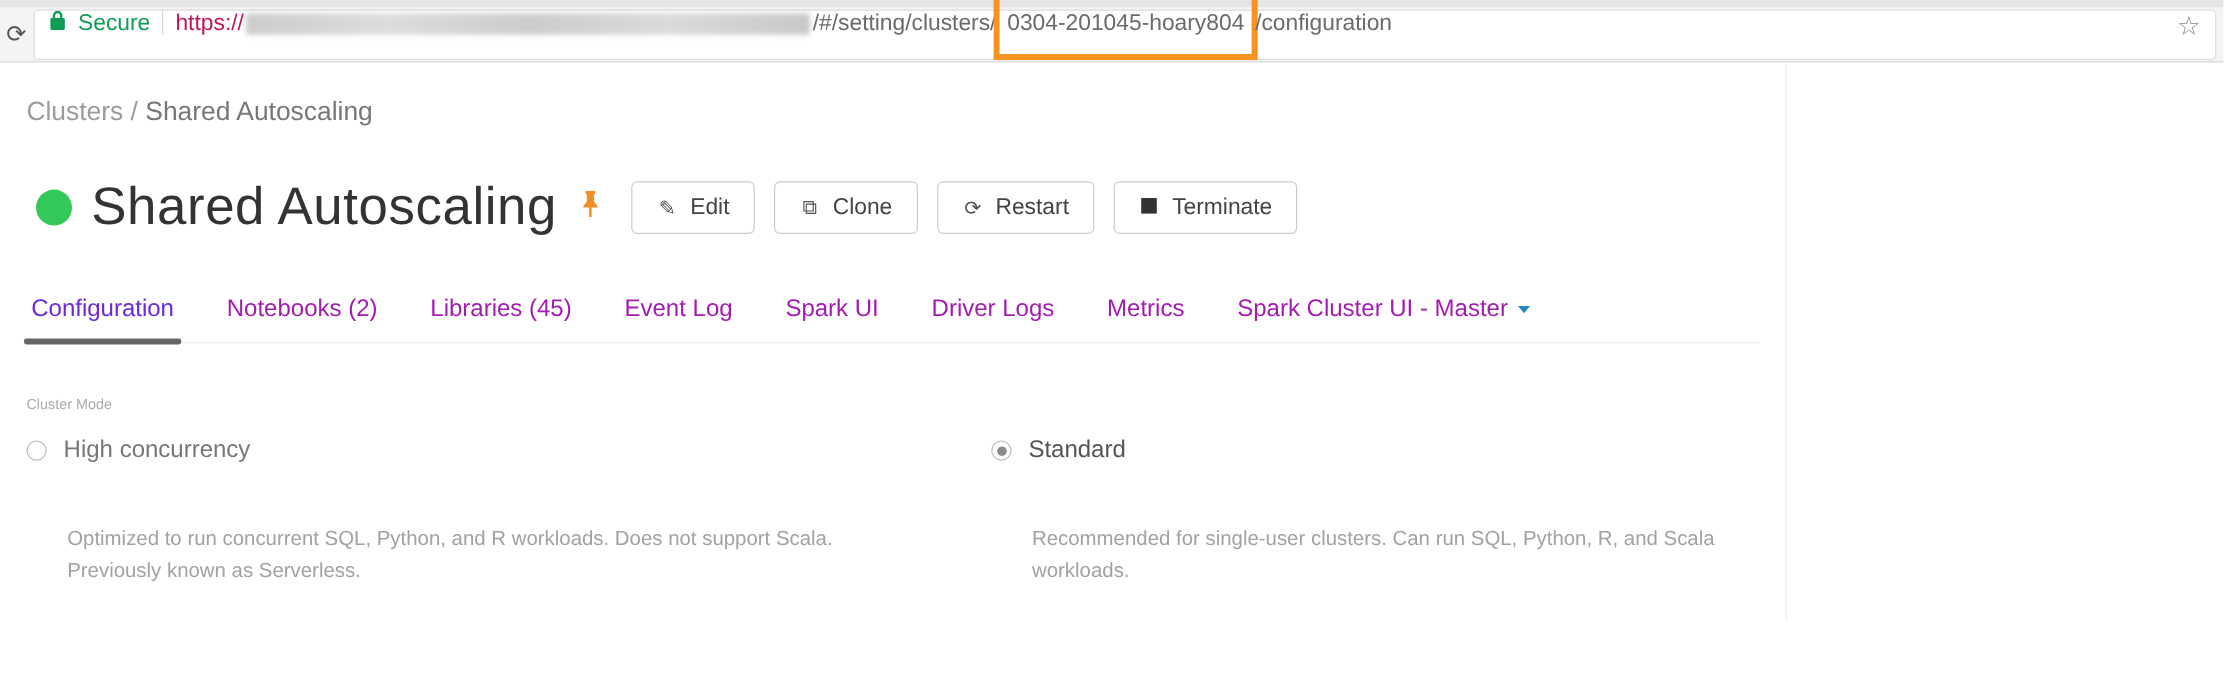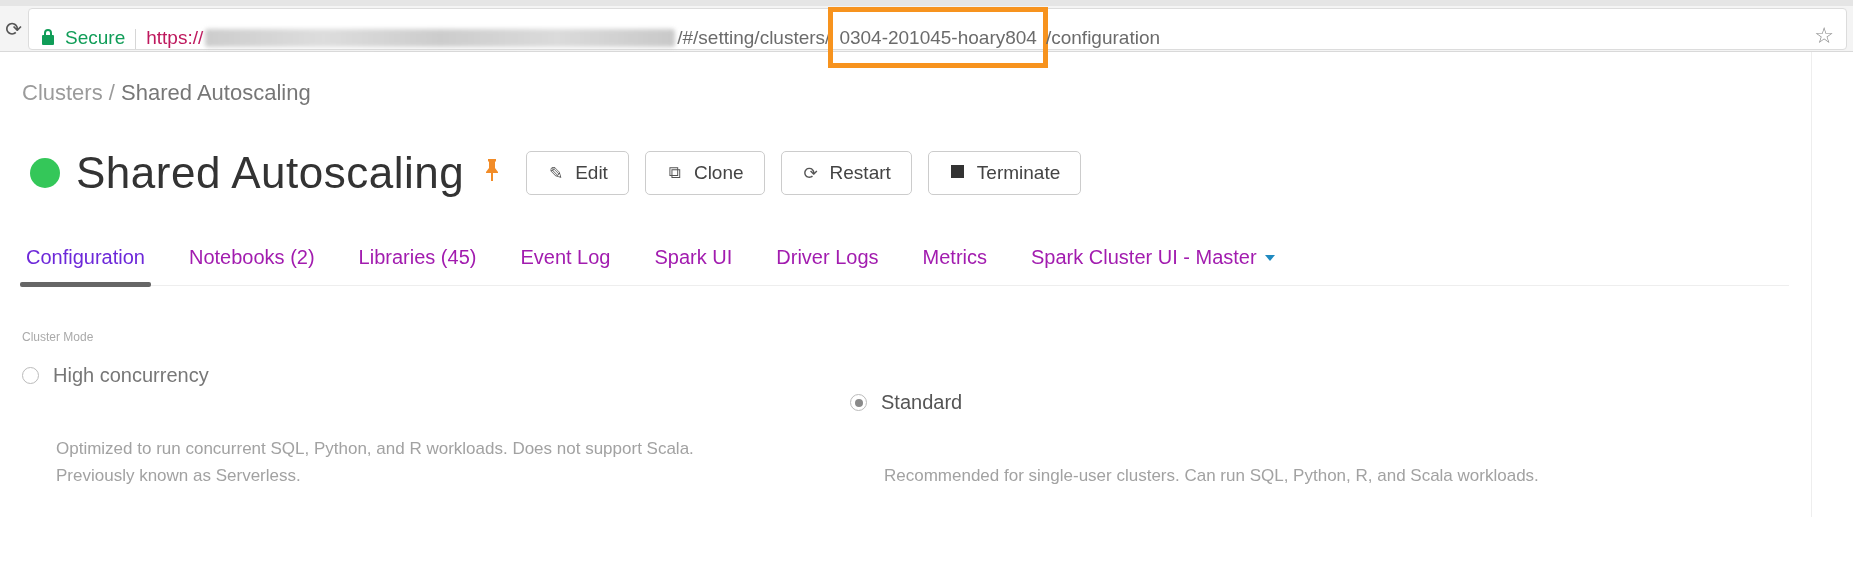--- a/index.html
+++ b/index.html
@@ -29,21 +29,21 @@
     font-size: 20px;
     overflow: hidden;
   }
   .url-container {
     flex: 1;
     background: #fff;
     border: 1px solid #dcdcdc;
     border-radius: 4px;
     height: 42px;
     display: flex;
-    align-items: flex-end;
+    align-items: flex-start;
     padding: 0 12px;
     gap: 10px;
     color: #6b6b6b;
     font-size: 19px;
     position: relative;
   }
   .lock-icon { color: #109d58; font-size: 16px; }
   .secure-label { color: #109d58; }
   .url-sep {
     width: 1px;
@@ -73,21 +73,21 @@
     margin-left: auto;
     color: #888;
     font-size: 22px;
   }
 
   
   .page {
     padding: 28px 22px 28px 22px;
     position: relative;
     border-right: 1px solid #eee;
-    width: 1812px;
+    width: 1489px;
   }
   .breadcrumb {
     font-size: 22px;
     color: #9b9b9b;
     font-weight: 300;
     margin-bottom: 42px;
   }
   .breadcrumb .current { color: #777; }
 
   .title-row {
@@ -170,21 +170,21 @@
 
   
   .section-label {
     font-size: 12px;
     color: #aaa;
     margin: 44px 0 20px 0;
     font-weight: 300;
   }
   .mode-row {
     display: flex;
-    gap: 108px;
+    gap: 84px;
     align-items: flex-end;
   }
   .mode-col { max-width: 720px; }
   .radio-row {
     display: flex;
     align-items: center;
     gap: 14px;
     font-size: 20px;
     color: #888;
     margin-bottom: 12px;

